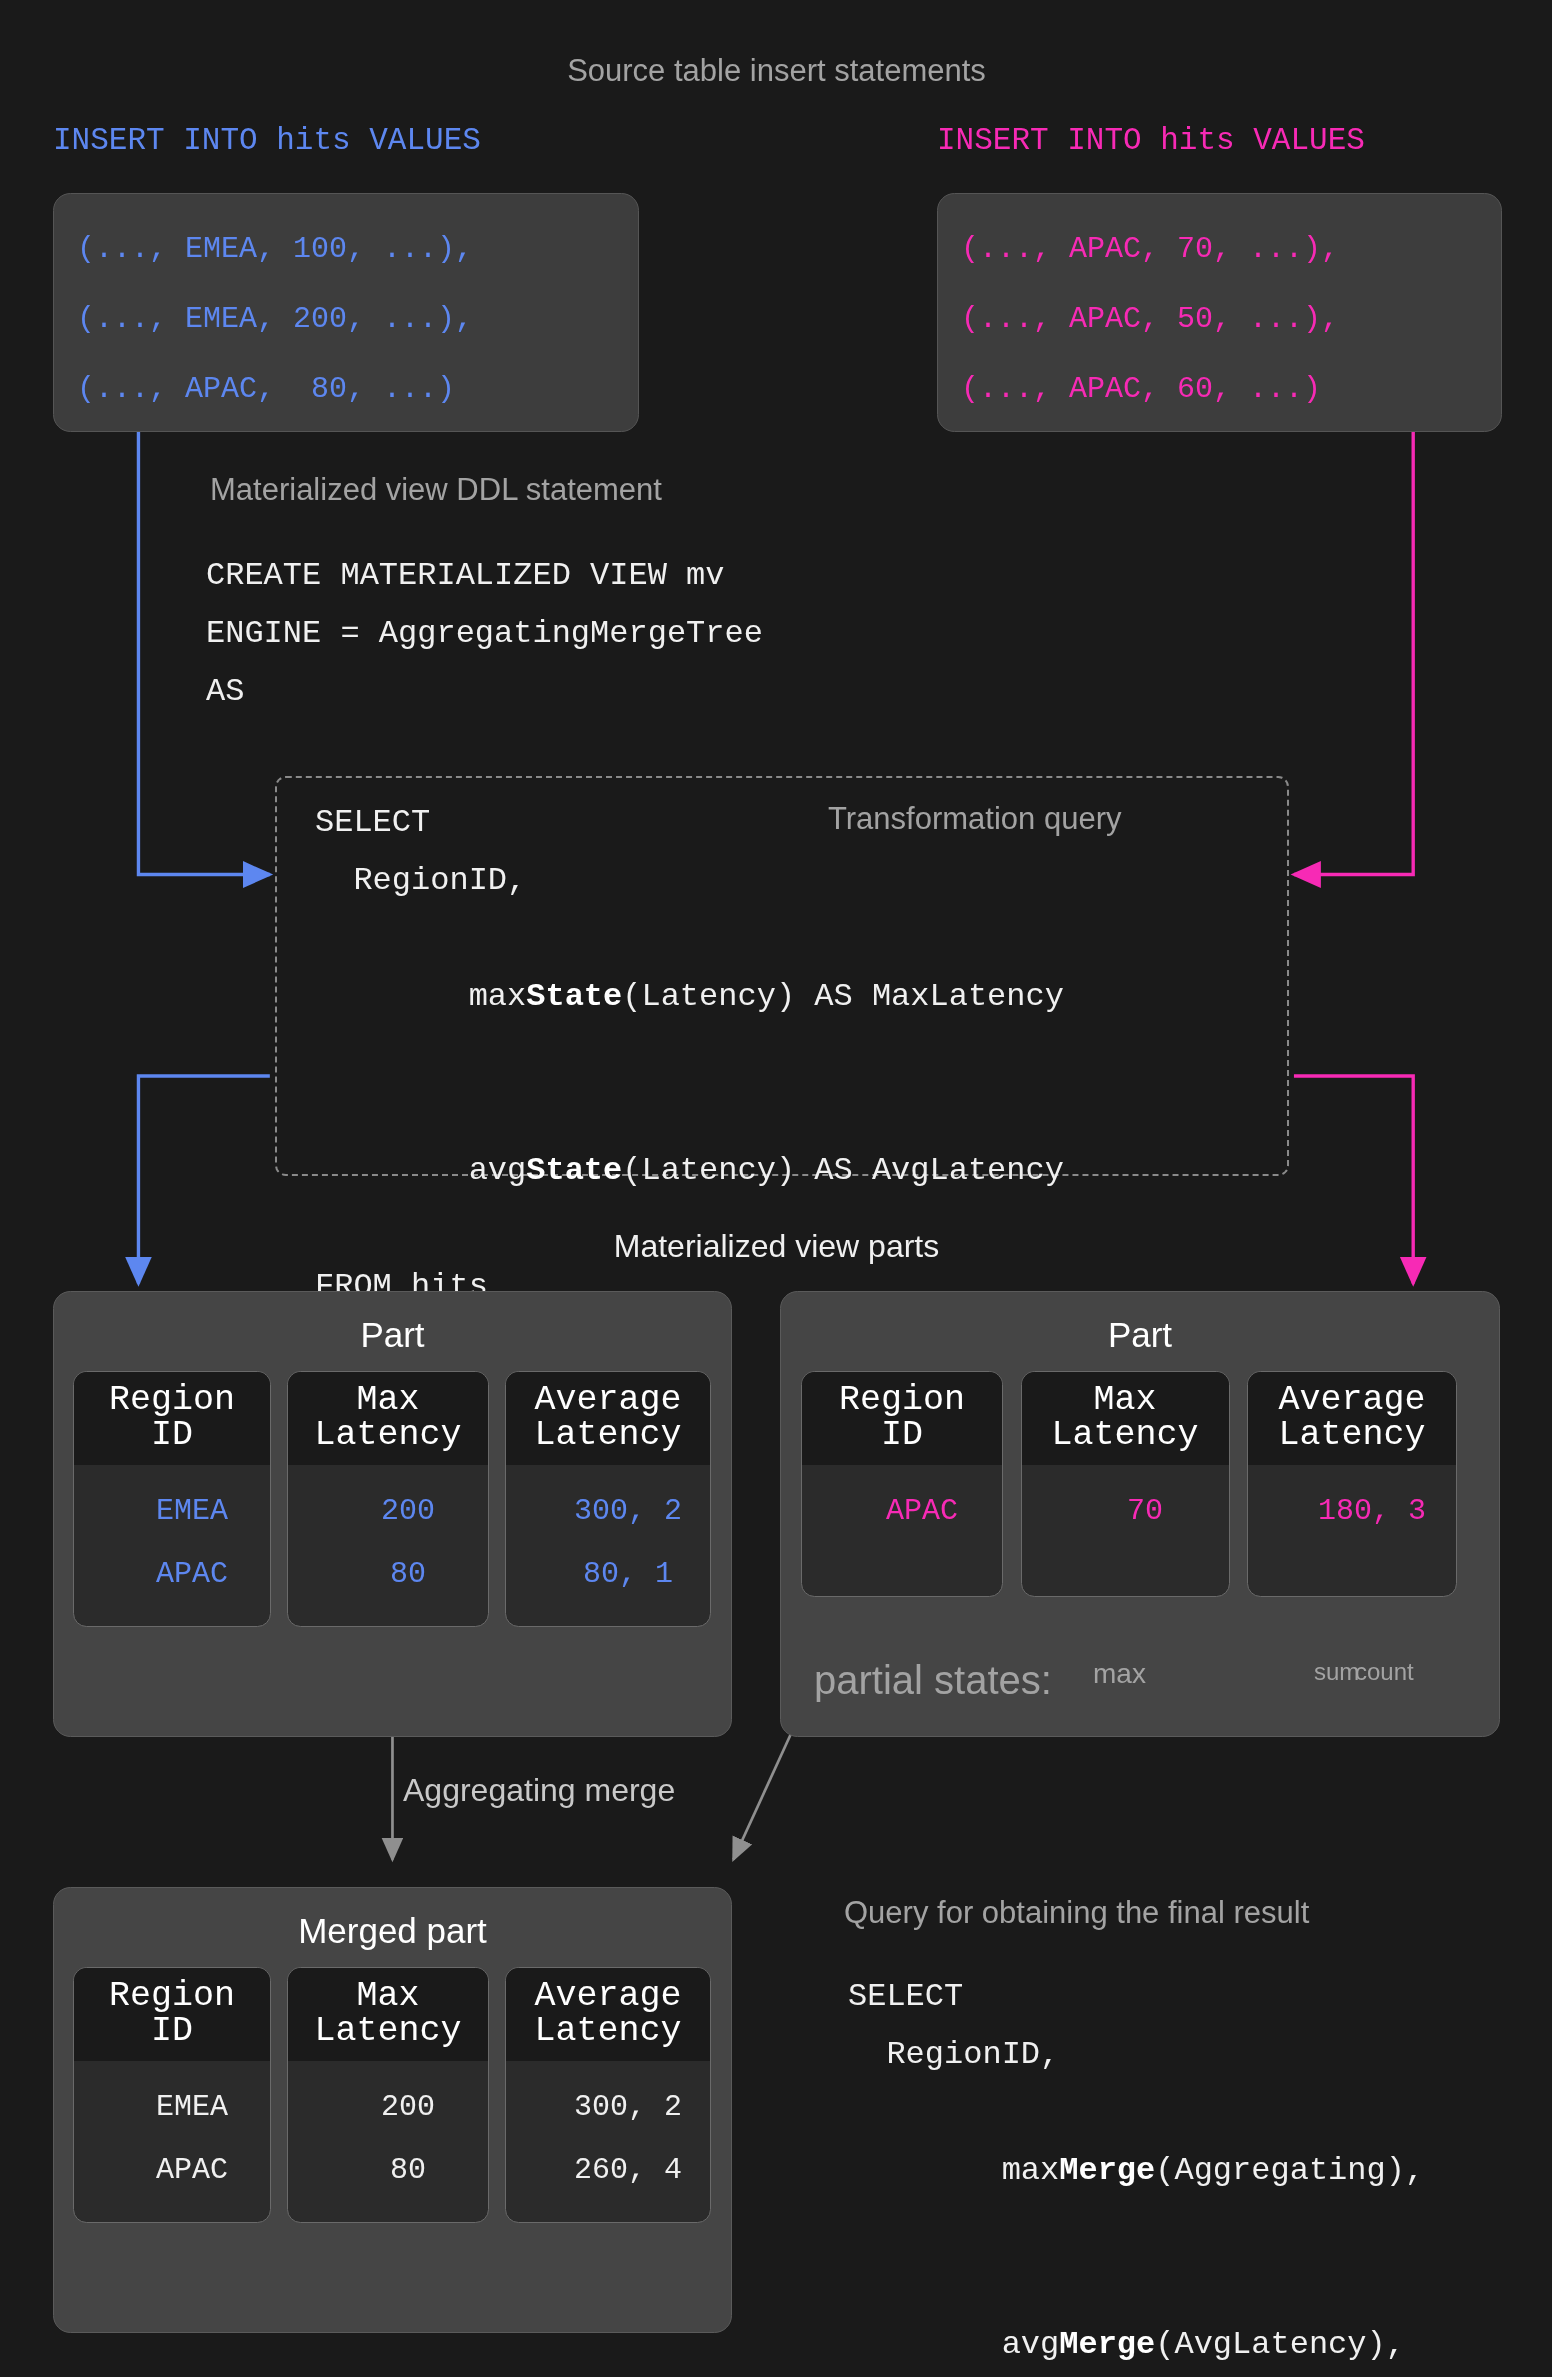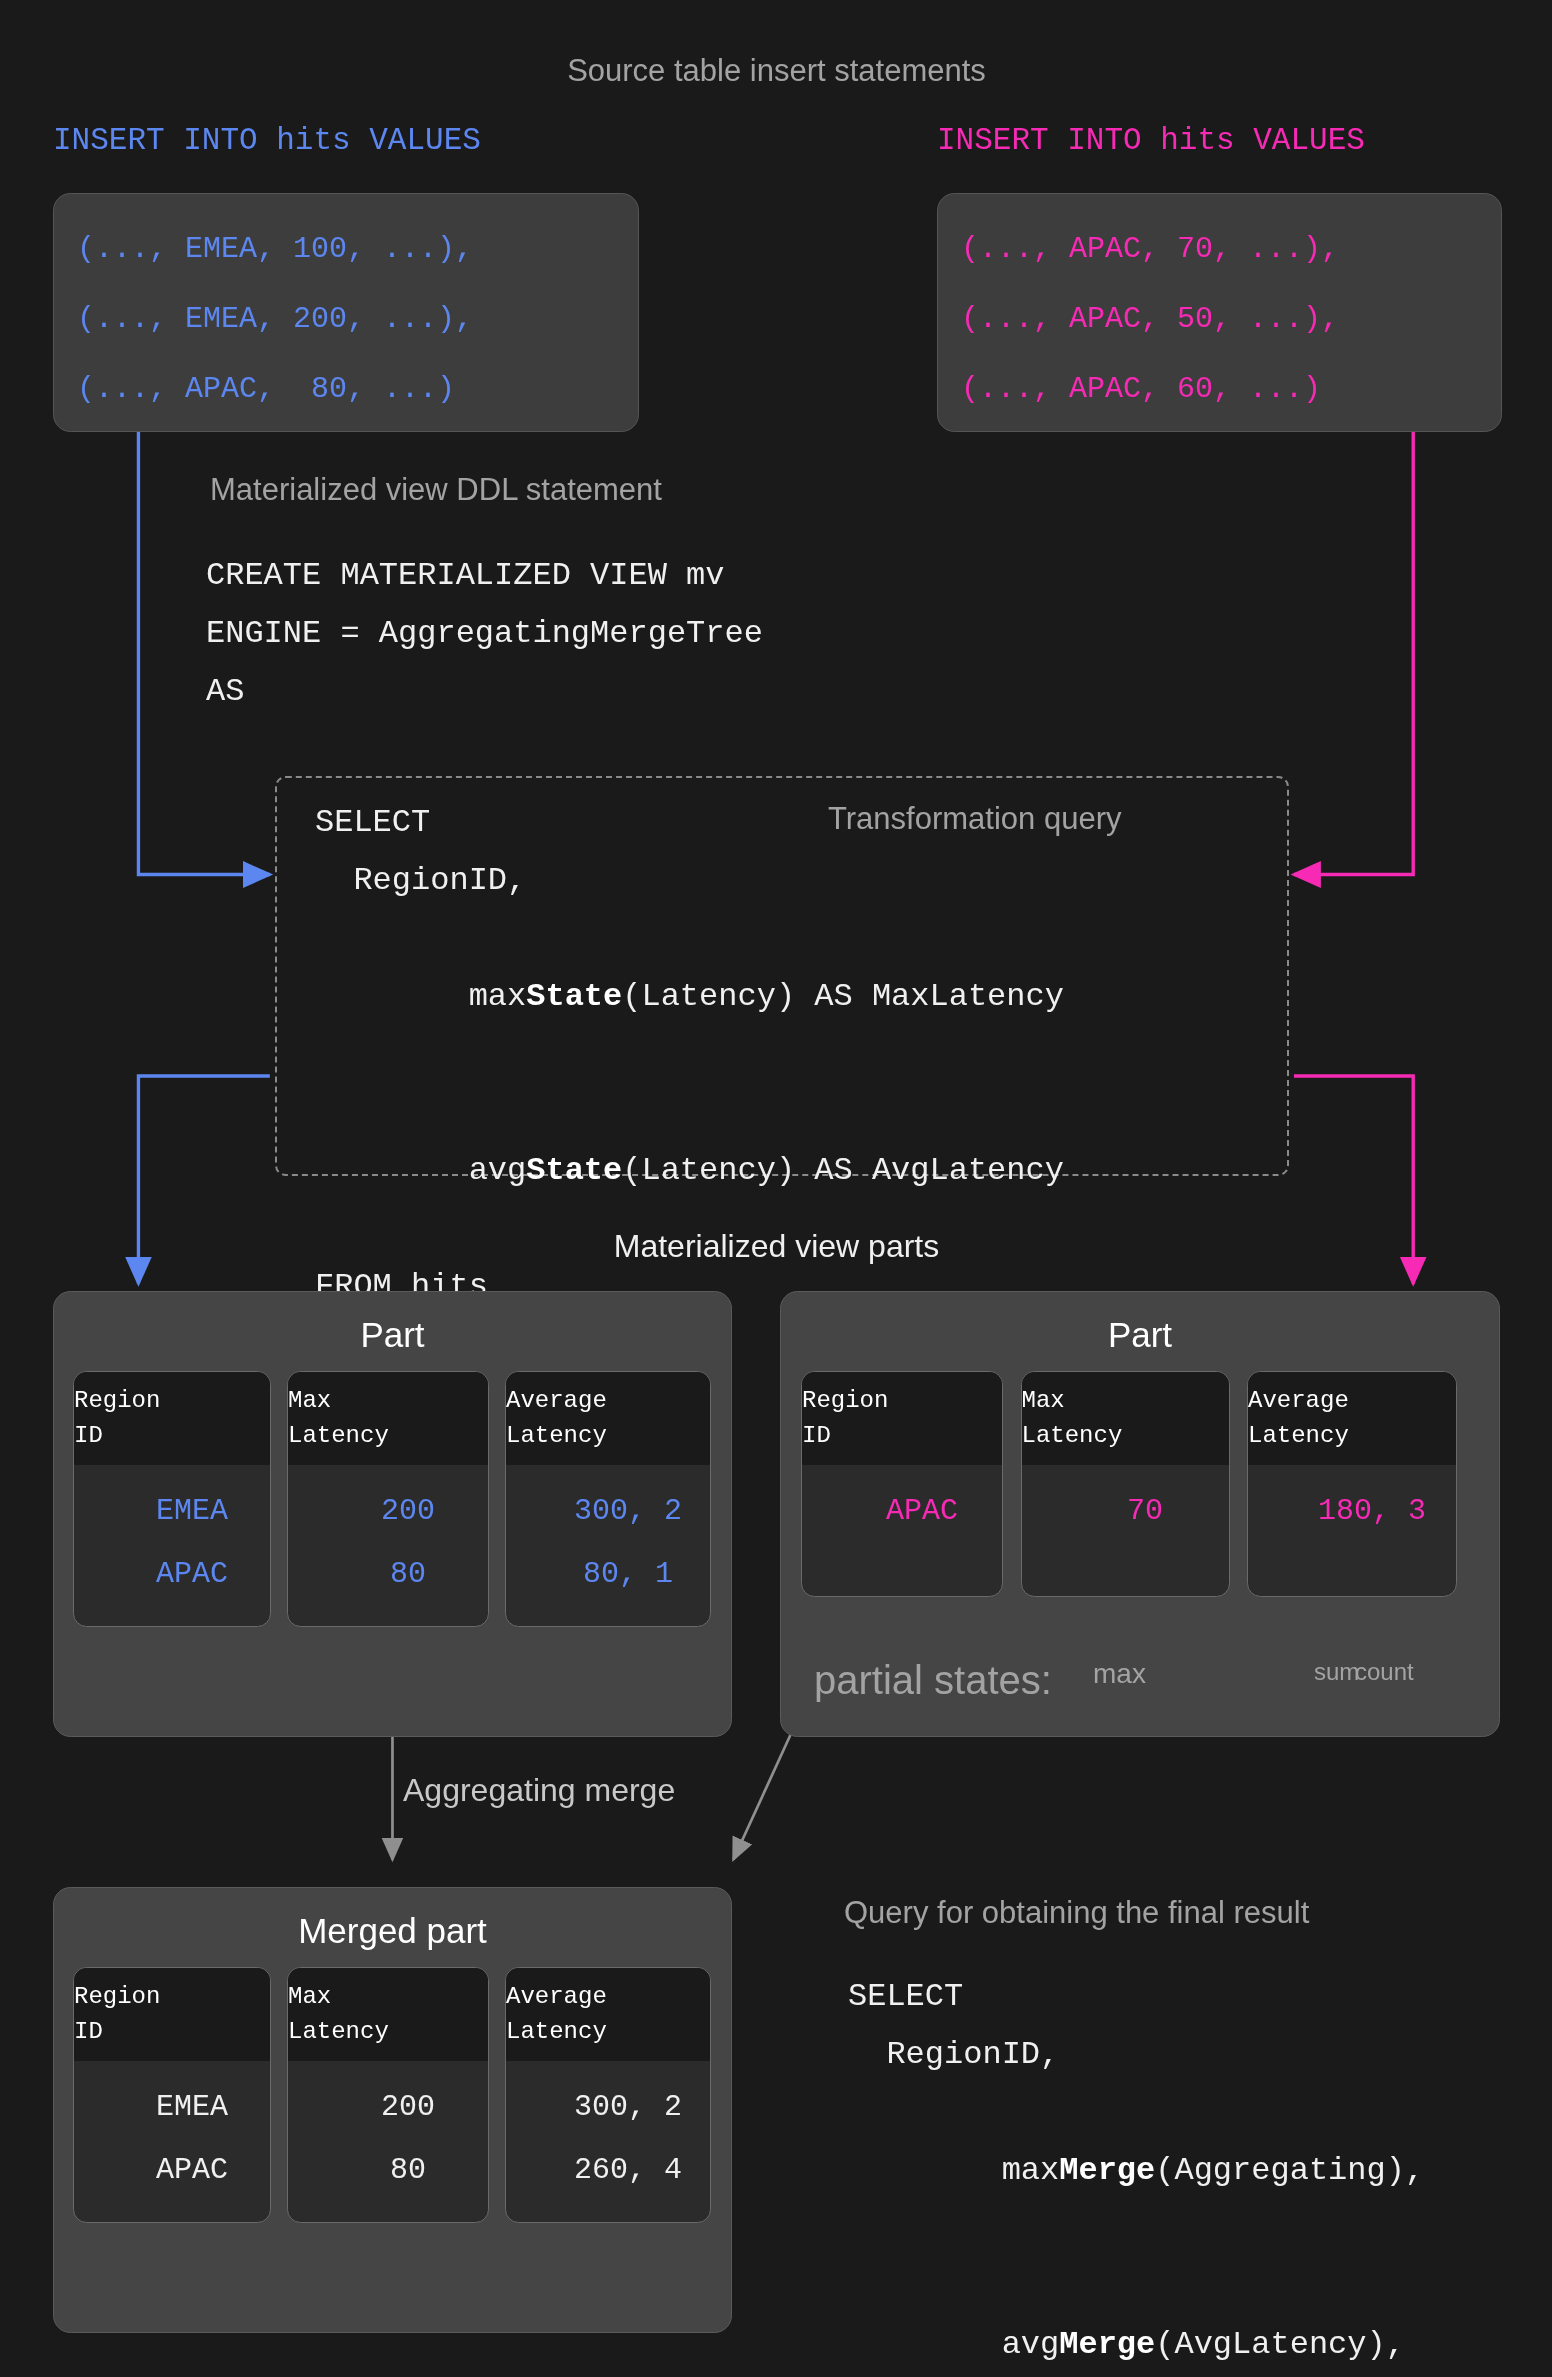--- a/index.html
+++ b/index.html
@@ -92,23 +92,23 @@
     border-radius: 13.5px;
     box-sizing: border-box;
     overflow: hidden;
     display: flex;
     flex-direction: column;
   }
   .col-head {
     background: #1a1a1a;
     color: #ffffff;
     font-family: "Liberation Mono", monospace;
-    font-size: 24px;
+    font-size: 35px;
     line-height: 35px;
-    text-align: left;
+    text-align: center;
     padding: 10.8px 0 12px 0;
     white-space: pre-line;
   }
   .col-body {
     flex: 1;
     display: flex;
     flex-direction: column;
     justify-content: flex-start;
     padding-top: 15px;
     padding-left: 40px;

